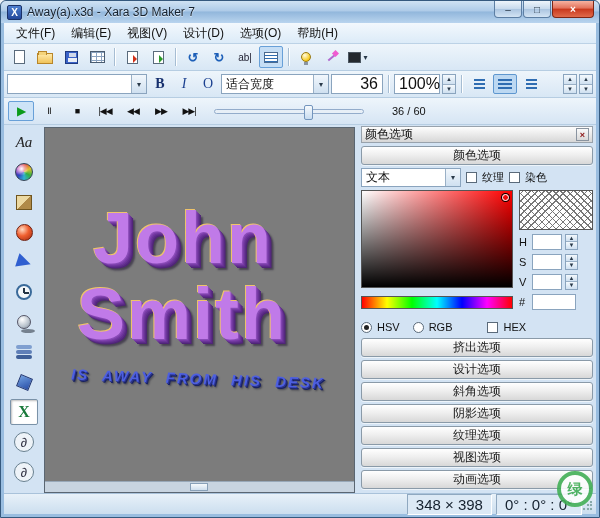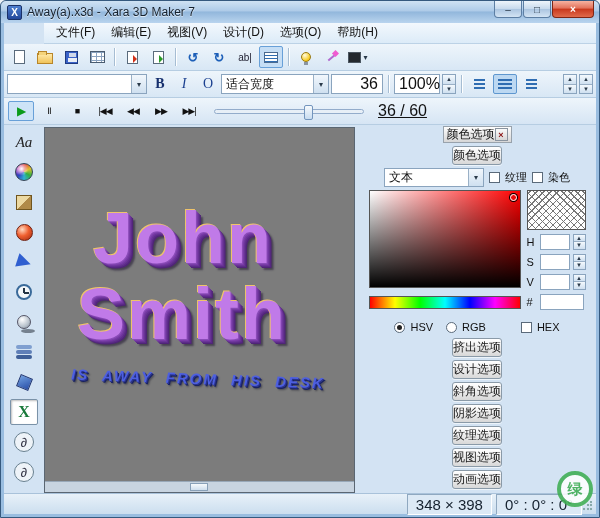--- a/index.html
+++ b/index.html
@@ -15,22 +15,22 @@
     border-radius:5px 5px 0 0;}
   .app-icon{width:15px;height:15px;margin-right:5px;background:linear-gradient(#4d7fd0,#23479a);border:1px solid #1a3168;border-radius:2px;
     color:#fff;font-size:10px;font-weight:bold;display:flex;align-items:center;justify-content:center;}
   .title-text{font-size:12px;color:#15212e;text-shadow:0 1px 1px rgba(255,255,255,.8);}
   .win-controls{position:absolute;right:5px;top:0;display:flex;}
   .win-btn{height:17px;border:1px solid #5c7ea3;border-top:none;border-radius:0 0 4px 4px;display:flex;align-items:center;justify-content:center;
     font-size:10px;color:#2a3a4a;background:linear-gradient(#eef5fb,#c6d9ec 50%,#aac4e0 50%,#d3e4f4);margin-left:1px;cursor:default;}
   .win-btn.min,.win-btn.max{width:28px;}
   .win-btn.close{width:42px;background:linear-gradient(#f6b2a0,#e2715a 45%,#c8381c 50%,#e06a4a);color:#fff;font-weight:bold;border-color:#7e2614;}
   
-  .menubar{position:absolute;top:22px;left:3px;right:3px;height:21px;display:flex;align-items:flex-end;padding-left:4px;
-    background:linear-gradient(#f3f8fd,#dcebf8);border-bottom:1px solid #bcd2e6;font-size:12px;color:#111;margin-left:40px;}
+  .menubar{position:absolute;top:22px;left:3px;right:3px;height:21px;display:flex;align-items:center;padding-left:4px;
+    background:linear-gradient(#f3f8fd,#dcebf8);border-bottom:1px solid #bcd2e6;font-size:12px;color:#111;}
   .menu-item{padding:2px 8px;border-radius:2px;}
   
   .tb{position:absolute;left:3px;right:3px;display:flex;align-items:center;gap:2px;padding:0 3px;
     background:linear-gradient(#eef5fb,#d8e7f5);border-bottom:1px solid #b6cde2;}
   .tb1{top:43px;height:27px;}
   .tb2{top:70px;height:27px;}
   .playbar{top:97px;height:27px;position:absolute;left:3px;right:3px;display:flex;align-items:center;gap:2px;padding:0 4px;
     background:linear-gradient(#eef5fb,#d6e5f4);border-bottom:1px solid #b6cde2;}
   .tbtn{width:24px;height:22px;display:flex;align-items:center;justify-content:center;border:1px solid transparent;border-radius:2px;}
   .tbtn.active{background:#c6def5;border-color:#68a0d8;}
@@ -71,21 +71,21 @@
     font-family:"Liberation Serif",serif;font-size:14px;color:#1a3f8f;}
   .align-btn{width:24px;height:20px;display:flex;align-items:center;justify-content:center;border:1px solid transparent;border-radius:2px;}
   .align-btn.active{background:#bcd8f2;border-color:#5f97cf;}
   .align-lines{width:14px;height:11px;background:repeating-linear-gradient(#2f6db2 0 2px,transparent 2px 4px);}
   
   .pbtn{min-width:26px;height:20px;display:flex;align-items:center;justify-content:center;border:1px solid transparent;border-radius:2px;
     font-size:9px;color:#111;letter-spacing:-1px;}
   .pbtn.play{border-color:#68a0d8;background:#cde3f7;color:#0a9b1a;font-size:12px;}
   .slider-track{width:150px;height:5px;background:#e7eff7;border:1px solid #93accb;border-radius:3px;position:relative;margin:0 10px;}
   .slider-thumb{position:absolute;left:60%;top:-5px;width:9px;height:15px;background:linear-gradient(#f6fafd,#c8dcf0);border:1px solid #7395bd;border-radius:2px;}
-  .frame-counter{font-size:16px;color:#111;margin-left:2px;text-decoration:underline;}
+  .frame-counter{font-size:11px;color:#111;margin-left:16px;}
   
   .tools{position:absolute;top:128px;left:5px;width:36px;bottom:28px;display:flex;flex-direction:column;align-items:center;gap:4px;}
   .tool{width:28px;height:26px;display:flex;align-items:center;justify-content:center;border:1px solid transparent;border-radius:2px;}
   .tool.active{background:#fff;border-color:#7a92a8;box-shadow:inset 1px 1px 2px rgba(0,0,0,.25);}
   .t-aa{font-size:15px;font-style:italic;font-family:"Liberation Serif",serif;color:#222;text-align:center;}
   .t-ball{width:18px;height:18px;border-radius:50%;border:1px solid #345;
     background:radial-gradient(circle at 35% 30%,#fff,rgba(255,255,255,0) 45%),conic-gradient(#e03030,#e0c030,#30b040,#30b0d0,#3040c0,#c040c0,#e03030);}
   .t-cube{width:16px;height:15px;background:linear-gradient(135deg,#ecd9a2 50%,#b08a48 50%);border:1px solid #70551e;}
   .t-red{width:17px;height:17px;border-radius:50%;border:1px solid #702010;background:radial-gradient(circle at 35% 30%,#ffd9c0,#f06030 45%,#9c2810);}
   .t-arrow{width:0;height:0;border-left:14px solid #2f5fd0;border-top:7px solid transparent;border-bottom:7px solid transparent;transform:rotate(18deg);}
@@ -104,21 +104,21 @@
   .c-line{position:absolute;font-weight:bold;white-space:nowrap;}
   .c-line1,.c-line2{font-size:72px;letter-spacing:2px;color:#c07ae8;line-height:1;
     text-shadow:-1px -1px 0 #efc46a,1px 1px 0 #8a4cb8,2px 2px 0 #7a3ca8,3px 3px 0 #6a3498,4px 4px 0 #5c2c88,5px 5px 0 #502478,7px 7px 2px rgba(20,10,40,.5);}
   .c-line1{left:48px;top:74px;}
   .c-line2{left:32px;top:150px;}
   .c-line3{left:26px;top:242px;font-size:15px;font-style:italic;letter-spacing:2px;word-spacing:7px;color:#4d5fe0;transform:rotate(2deg);
     text-shadow:1px 1px 0 #2a3490,2px 2px 0 #1a2260,3px 3px 2px rgba(0,0,20,.45);}
   .canvas-scroll{position:absolute;left:0;right:0;bottom:0;height:11px;background:#c8d4e0;border-top:1px solid #98a8b8;}
   .canvas-thumb{position:absolute;left:47%;top:1px;bottom:1px;width:18px;background:linear-gradient(#f6fafc,#cfdfee);border:1px solid #88a0b8;}
   
-  .panel{position:absolute;top:124px;left:358px;width:236px;height:368px;display:flex;flex-direction:column;gap:3px;padding:1px 2px;align-items:center;}
+  .panel{position:absolute;top:124px;left:358px;width:236px;height:368px;display:flex;flex-direction:column;gap:3px;padding:1px 2px;}
   .panel-header{height:17px;display:flex;align-items:center;padding:0 3px;font-size:12px;color:#111;
     background:linear-gradient(#fdfdfd,#d7d7d7);border:1px solid #98a2ac;}
   .panel-close{margin-left:auto;width:13px;height:13px;border:1px solid #8a94a0;background:linear-gradient(#fafafa,#d8d8d8);
     display:flex;align-items:center;justify-content:center;font-size:9px;color:#8a1010;font-weight:bold;}
   .opt-btn{height:19px;flex:0 0 auto;display:flex;align-items:center;justify-content:center;font-size:12px;color:#1a1a1a;
     background:linear-gradient(#ffffff,#efefef 45%,#d8d8d8);border:1px solid #8a9aa8;border-radius:3px;box-shadow:0 1px 0 rgba(255,255,255,.6);}
   .target-row{display:flex;align-items:center;gap:5px;height:19px;}
   .target-row .combo{width:100px;height:19px;}
   .checkbox{width:11px;height:11px;background:#fff;border:1px solid #5a6a7a;}
   .cb-label{font-size:11px;color:#111;}

